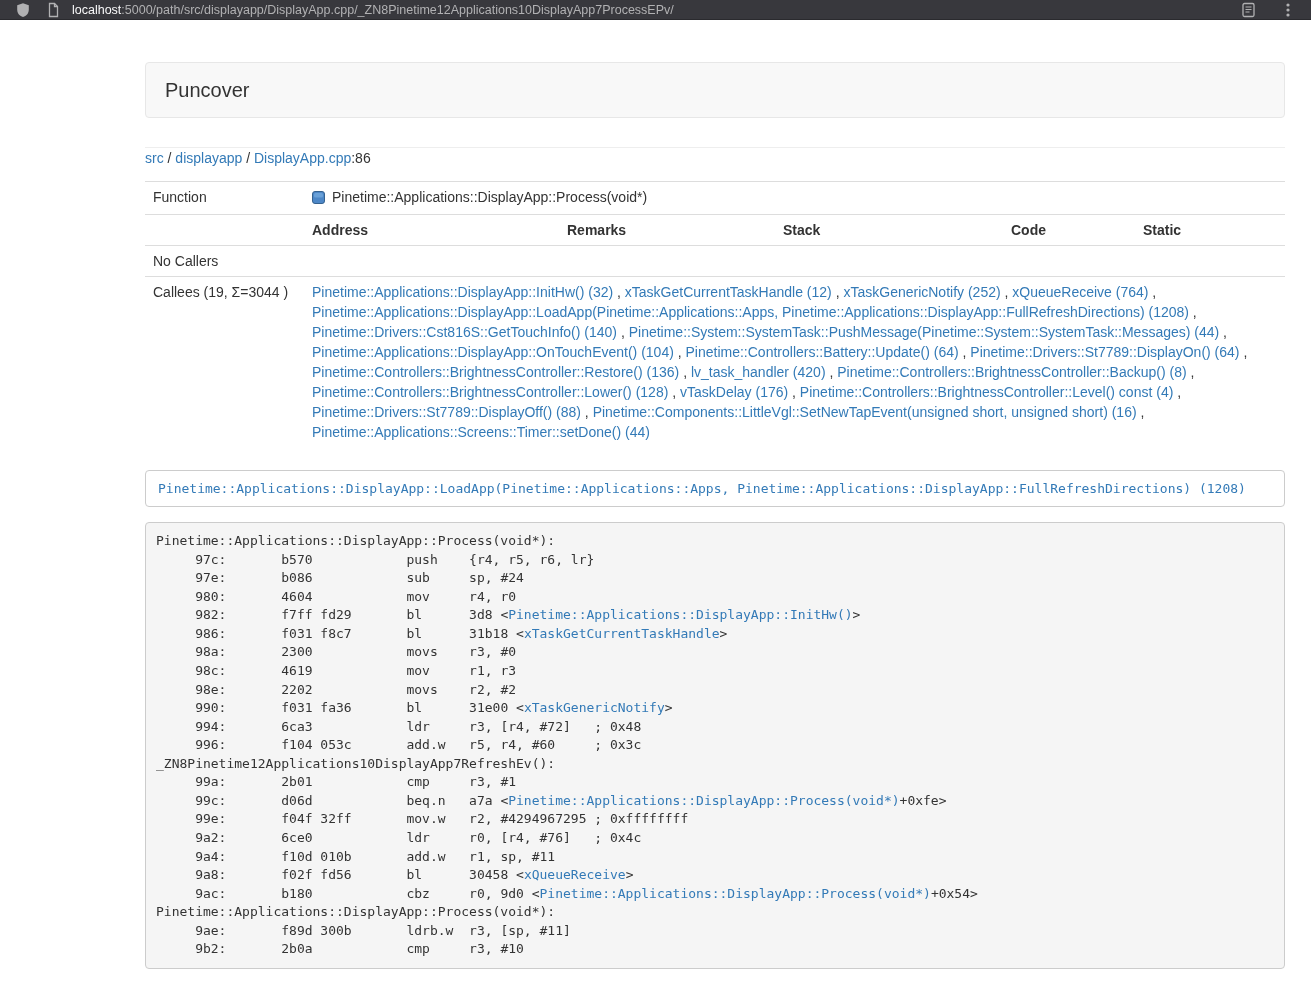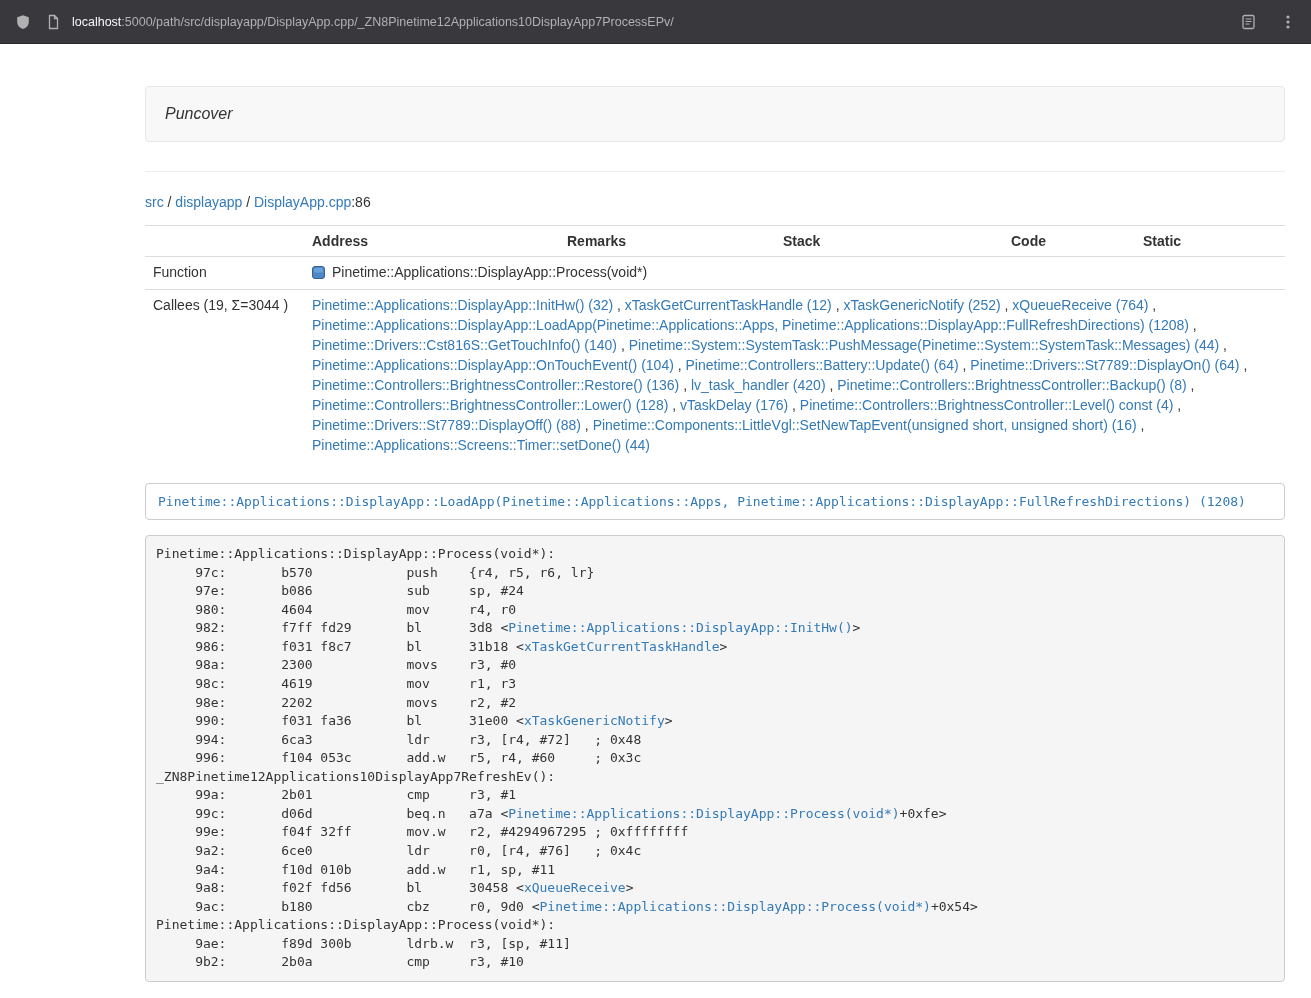--- a/index.html
+++ b/index.html
@@ -6,42 +6,42 @@
   html, body { margin:0; padding:0; }
   body {
     width:1311px; height:998px; overflow:hidden;
     background:#fff; color:#333;
     font-family:"Liberation Sans", sans-serif; font-size:14px;
   }
   a { color:#337ab7; text-decoration:none; }
 
   
   .toolbar {
-    height:44px; background:#38383d; border-bottom:1px solid #2a2a2e;
+    height:20px; background:#38383d; border-bottom:1px solid #2a2a2e;
     display:flex; align-items:center; padding:0 14px;
   }
   .tb-icon { display:inline-flex; align-items:center; justify-content:center; width:18px; height:18px; flex:0 0 auto; }
   .tb-icon + .tb-icon { margin-left:12px; }
   .url {
     margin-left:10px; font-size:12.5px; color:#b1b1b3;
     white-space:nowrap; overflow:hidden; text-overflow:clip; flex:0 1 auto;
   }
   .url-host { color:#f9f9fa; }
   .tb-right { margin-left:auto; display:flex; align-items:center; }
   .tb-right .tb-icon + .tb-icon { margin-left:22px; }
 
   
   .container { width:1140px; margin-left:145px; }
   .title-panel {
     margin-top:42px; background:#f8f8f8; border:1px solid #e7e7e7;
     border-radius:4px; padding:14px 19px;
   }
-  .title-panel h1 { margin:0; font-size:16px; font-weight:500; color:#333; line-height:26px;font-style:italic; }
+  .title-panel h1 { margin:0; font-size:20px; font-weight:500; color:#333; line-height:26px; }
   hr.divider { border:0; border-top:1px solid #eee; margin:29px 0 0 0; }
-  .breadcrumb { margin-top:20px; line-height:20px; }
+  .breadcrumb { line-height:20px; }
 
   
   table.ftable { width:100%; border-collapse:collapse; table-layout:fixed; margin-top:13px; }
   .ftable th, .ftable td {
     border-top:1px solid #ddd; padding:5px 8px; text-align:left;
     vertical-align:top; font-weight:400; line-height:20px; font-size:14px;
   }
   .ftable th.colh { font-weight:700; }
   .ftable th.rowlabel { white-space:nowrap; }
   .fn-icon { display:inline-block; vertical-align:-2px; margin-right:7px; }
@@ -113,37 +113,41 @@
     <colgroup>
       <col style="width:159px">
         <col style="width:255px">
         <col style="width:216px">
       <col style="width:228px">
         <col style="width:132px">
         <col style="width:150px">
     </colgroup>
     <tbody>
         <tr>
-      <th class="rowlabel"></th>
-      <th class="colh">Address</th>
-      <th class="colh">Remarks</th>
-      <th class="colh">Stack</th>
-      <th class="colh">Code</th>
-      <th class="colh">Static</th>
-    </tr>
-    <tr>
       <th class="rowlabel">Function</th>
       <td colspan="5">
         <span class="fn-icon">
           <svg width="13" height="13" viewBox="0 0 13 13">
                 <rect x="0.5" y="0.5" width="12" height="12" rx="2.5" fill="#4d87c7" stroke="#35628f"></rect>
                 <rect x="2" y="2" width="9" height="4.5" rx="1.5" fill="#6aa1d8"></rect>
               </svg>
         </span><span>Pinetime::Applications::DisplayApp::Process(void*)</span>
       </td>
+    </tr>
+    <tr>
+      <th class="rowlabel"></th>
+      <th class="colh">Address</th>
+      <th class="colh">Remarks</th>
+      <th class="colh">Stack</th>
+      <th class="colh">Code</th>
+      <th class="colh">Static</th>
+    </tr>
+    <tr>
+      <th class="rowlabel">No Callers</th>
+      <td colspan="5"></td>
     </tr>
     <tr>
       <th class="rowlabel">Callees (19, Σ=3044 )</th>
       <td colspan="5"><a href="#">Pinetime::Applications::DisplayApp::InitHw() (32)</a> , <a href="#">xTaskGetCurrentTaskHandle (12)</a> , <a href="#">xTaskGenericNotify (252)</a> , <a href="#">xQueueReceive (764)</a> , <a href="#">Pinetime::Applications::DisplayApp::LoadApp(Pinetime::Applications::Apps, Pinetime::Applications::DisplayApp::FullRefreshDirections) (1208)</a> , <a href="#">Pinetime::Drivers::Cst816S::GetTouchInfo() (140)</a> , <a href="#">Pinetime::System::SystemTask::PushMessage(Pinetime::System::SystemTask::Messages) (44)</a> , <a href="#">Pinetime::Applications::DisplayApp::OnTouchEvent() (104)</a> , <a href="#">Pinetime::Controllers::Battery::Update() (64)</a> , <a href="#">Pinetime::Drivers::St7789::DisplayOn() (64)</a> , <a href="#">Pinetime::Controllers::BrightnessController::Restore() (136)</a> , <a href="#">lv_task_handler (420)</a> , <a href="#">Pinetime::Controllers::BrightnessController::Backup() (8)</a> , <a href="#">Pinetime::Controllers::BrightnessController::Lower() (128)</a> , <a href="#">vTaskDelay (176)</a> , <a href="#">Pinetime::Controllers::BrightnessController::Level() const (4)</a> , <a href="#">Pinetime::Drivers::St7789::DisplayOff() (88)</a> , <a href="#">Pinetime::Components::LittleVgl::SetNewTapEvent(unsigned short, unsigned short) (16)</a> , <a href="#">Pinetime::Applications::Screens::Timer::setDone() (44)</a></td>
     </tr>
   </tbody>
     </table>
 
   <div class="highlight-box">
     <a href="#">Pinetime::Applications::DisplayApp::LoadApp(Pinetime::Applications::Apps, Pinetime::Applications::DisplayApp::FullRefreshDirections) (1208)</a>

